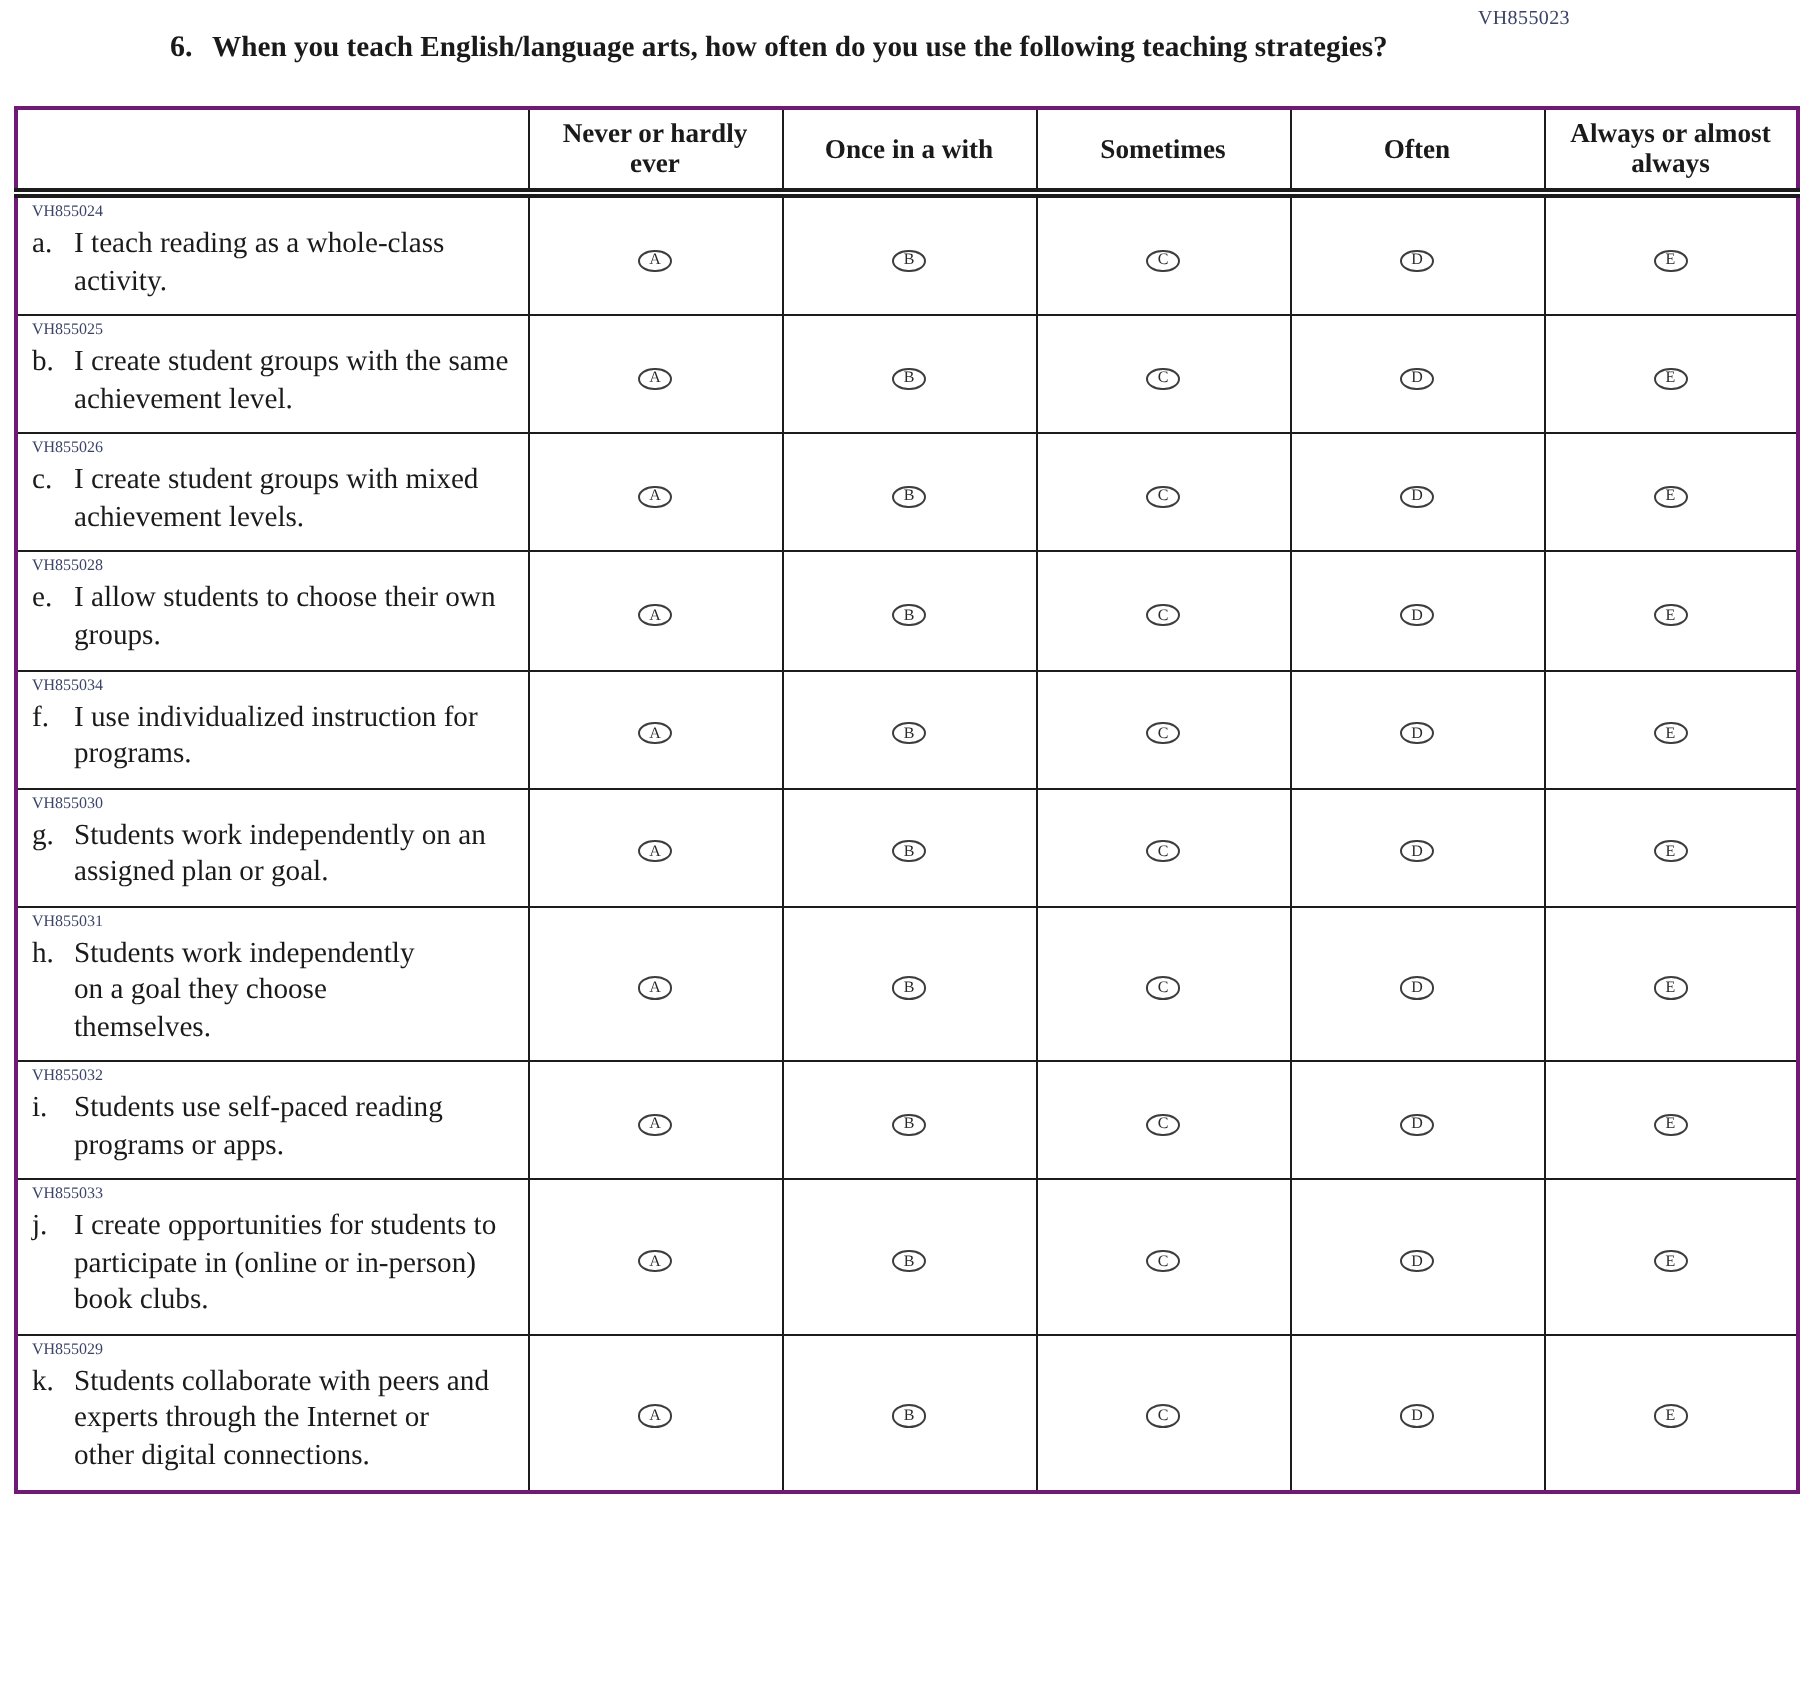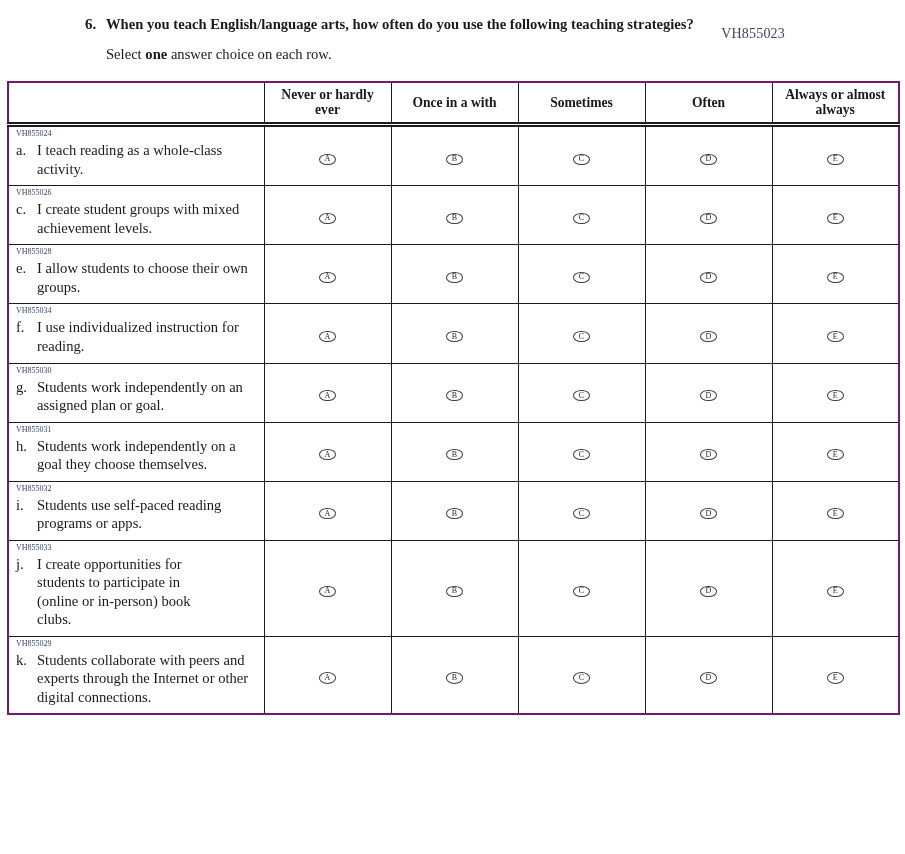--- a/index.html
+++ b/index.html
@@ -5,22 +5,22 @@
   * { margin: 0; padding: 0; box-sizing: border-box; }
   html, body { background: #ffffff; }
   body {
     width: 905px; height: 854px;
     position: relative;
     font-family: "Liberation Serif", "DejaVu Serif", serif;
     color: #1a1a1a;
     overflow: hidden;
   }
   .page-code {
-    position: absolute; top: 26px; right: 120px;
-    font-size: 14px; letter-spacing: 0.2px;
+    position: absolute; top: 4px; right: 120px;
+    font-size: 10px; letter-spacing: 0.2px;
     color: var(--code-color, #3b4468);
   }
   .question { margin: 15px 0 0 85px; }
   .q-row { display: flex; }
   .q-num {
     width: 21px; flex: none;
     font-weight: bold; font-size: 15px; line-height: 1.32;
   }
   .q-text {
     font-weight: bold; font-size: 14.6px; line-height: 1.32;
@@ -82,21 +82,20 @@
 </head>
 <body>
 
 <div class="page-code">VH855023</div>
 
 <div class="question">
   <div class="q-row">
     <span class="q-num">6.</span>
     <span class="q-text">When you teach English/language arts, how often do you use the following teaching strategies?</span>
   </div>
-  <p class="instruction"><span>Select</span> <span class="b">one</span> <span>answer choice on each row.</span></p>
 </div>
 
 <table class="survey">
   <colgroup>
     <col class="c-stem">
     <col class="c-choice">
       <col class="c-choice">
       <col class="c-choice">
       <col class="c-choice">
       <col class="c-choice">
@@ -121,20 +120,34 @@
       </div>
     </td>
   <td class="choice-cell"><span class="bubble">A</span></td>
         <td class="choice-cell"><span class="bubble">B</span></td>
         <td class="choice-cell"><span class="bubble">C</span></td>
         <td class="choice-cell"><span class="bubble">D</span></td>
         <td class="choice-cell"><span class="bubble">E</span></td>
       </tr>
       <tr>
     <td class="stem-cell">
+      <div class="item-code">VH855025</div>
+      <div class="stem">
+        <span class="letter">b.</span>
+        <span class="text">I create student groups with the same achievement level.</span>
+      </div>
+    </td>
+  <td class="choice-cell"><span class="bubble">A</span></td>
+        <td class="choice-cell"><span class="bubble">B</span></td>
+        <td class="choice-cell"><span class="bubble">C</span></td>
+        <td class="choice-cell"><span class="bubble">D</span></td>
+        <td class="choice-cell"><span class="bubble">E</span></td>
+      </tr>
+      <tr>
+    <td class="stem-cell">
       <div class="item-code">VH855026</div>
       <div class="stem">
         <span class="letter">c.</span>
         <span class="text">I create student groups with mixed achievement levels.</span>
       </div>
     </td>
   <td class="choice-cell"><span class="bubble">A</span></td>
         <td class="choice-cell"><span class="bubble">B</span></td>
         <td class="choice-cell"><span class="bubble">C</span></td>
         <td class="choice-cell"><span class="bubble">D</span></td>
@@ -152,21 +165,21 @@
         <td class="choice-cell"><span class="bubble">B</span></td>
         <td class="choice-cell"><span class="bubble">C</span></td>
         <td class="choice-cell"><span class="bubble">D</span></td>
         <td class="choice-cell"><span class="bubble">E</span></td>
       </tr>
       <tr>
     <td class="stem-cell">
       <div class="item-code">VH855034</div>
       <div class="stem">
         <span class="letter">f.</span>
-        <span class="text">I use individualized instruction for reading.</span>
+        <span class="text">I use individualized instruction for programs.</span>
       </div>
     </td>
   <td class="choice-cell"><span class="bubble">A</span></td>
         <td class="choice-cell"><span class="bubble">B</span></td>
         <td class="choice-cell"><span class="bubble">C</span></td>
         <td class="choice-cell"><span class="bubble">D</span></td>
         <td class="choice-cell"><span class="bubble">E</span></td>
       </tr>
       <tr>
     <td class="stem-cell">

